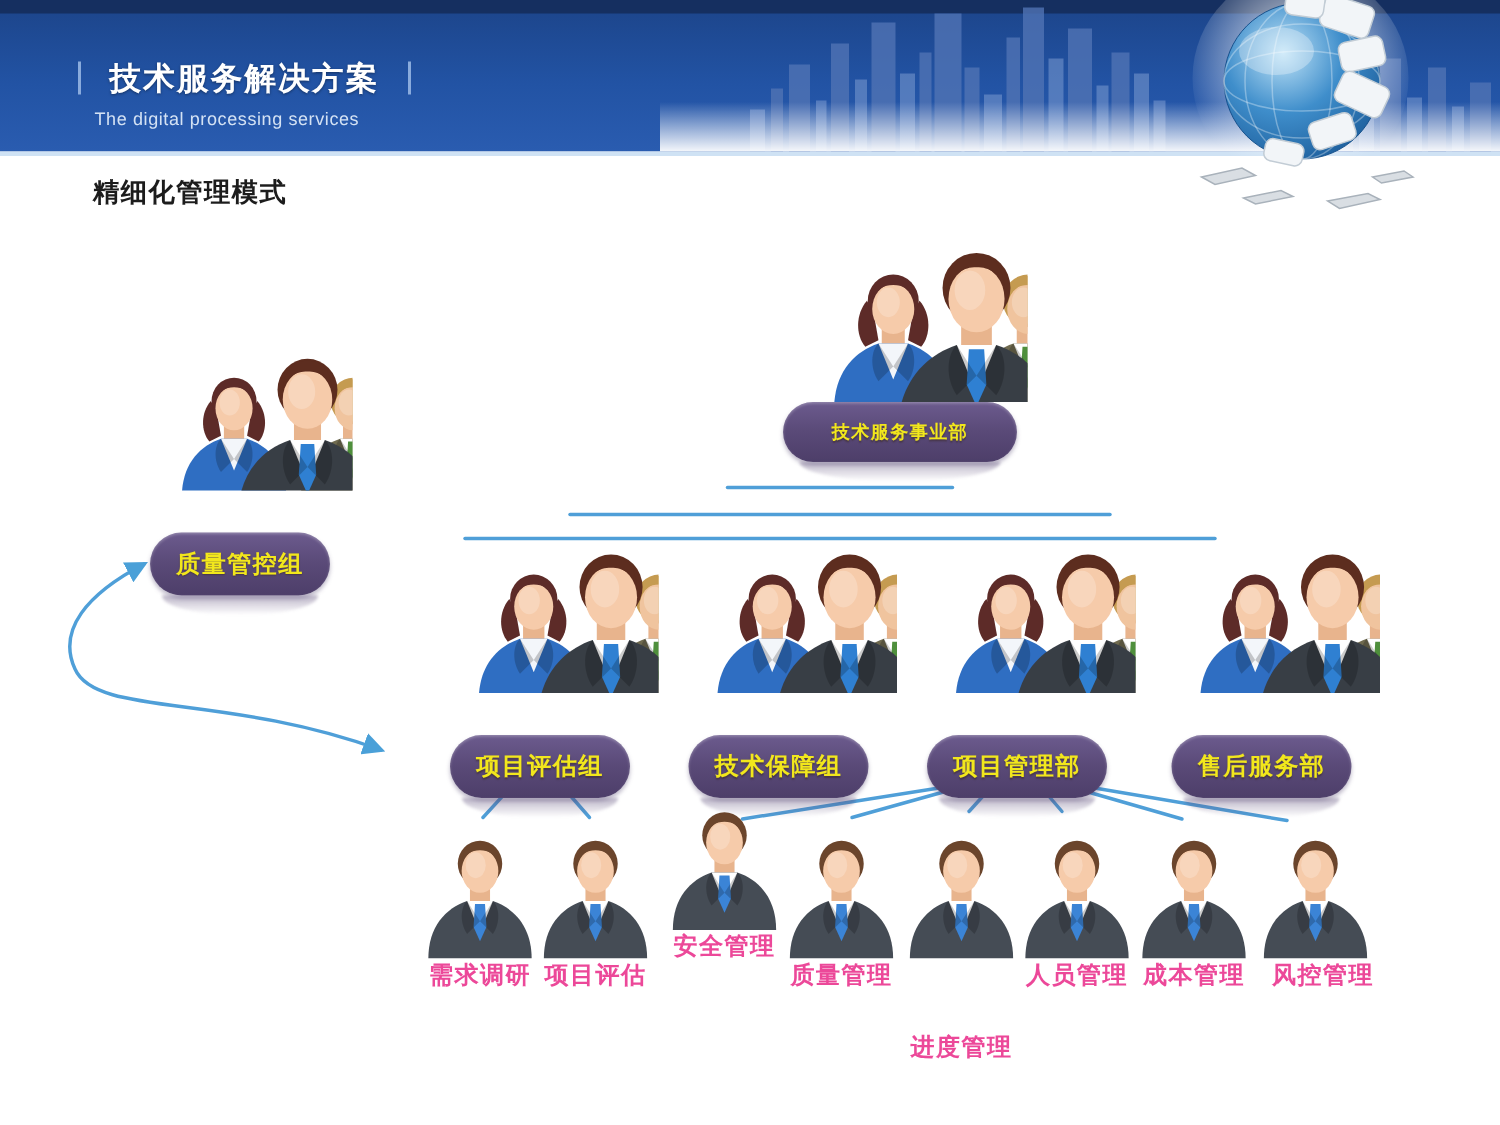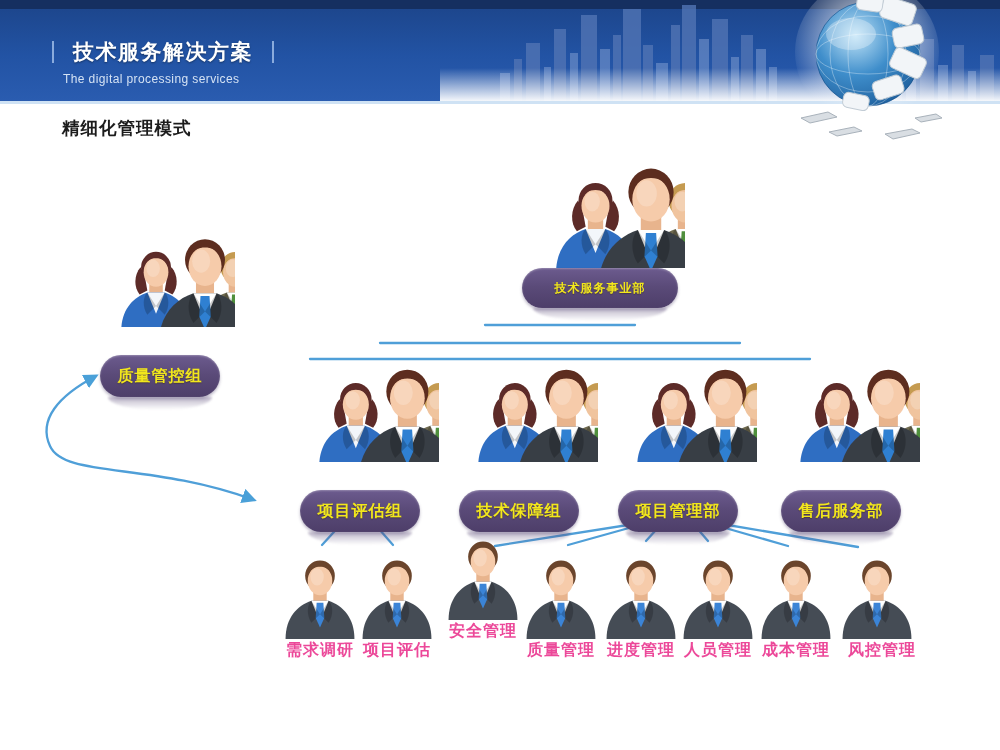--- a/index.html
+++ b/index.html
@@ -269,21 +269,21 @@
     <use href="#person-shape" class="p-single"></use>
     </svg>
   <div class="role-label">安全管理</div>
 </div>
 <div class="person-cell" style="left:517px;top:551px;">
   <svg class="person-icon" width="78" height="88" viewBox="0 0 80 92">
     <use href="#person-shape" class="p-single"></use>
     </svg>
   <div class="role-label">质量管理</div>
 </div>
-<div class="person-cell" style="left:597px;top:551px;">
+<div class="person-cell" style="left:597px;top:551px;gap:48px;">
   <svg class="person-icon" width="78" height="88" viewBox="0 0 80 92">
     <use href="#person-shape" class="p-single"></use>
     </svg>
   <div class="role-label">进度管理</div>
 </div>
 <div class="person-cell" style="left:674px;top:551px;">
   <svg class="person-icon" width="78" height="88" viewBox="0 0 80 92">
     <use href="#person-shape" class="p-single"></use>
     </svg>
   <div class="role-label">人员管理</div>

